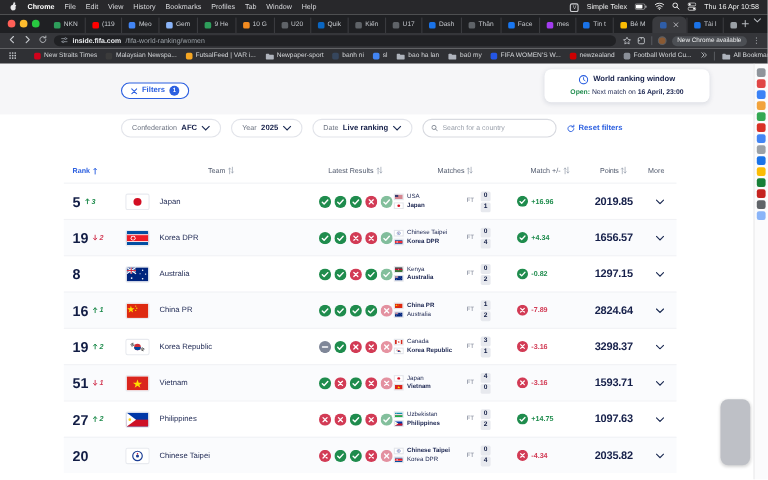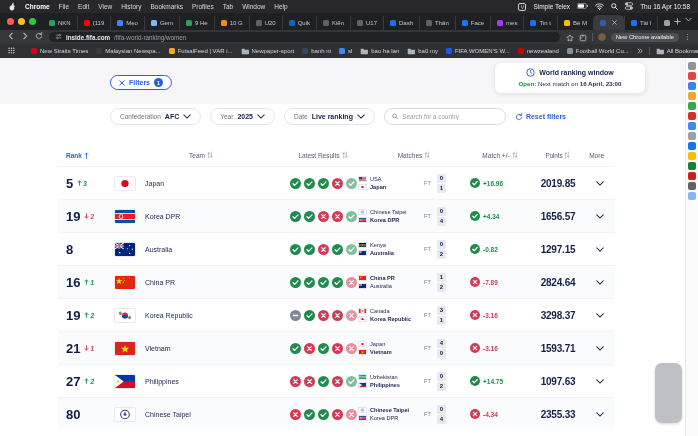--- a/index.html
+++ b/index.html
@@ -938,21 +938,21 @@
             </div>
   <div class="c-points">3298.37</div>
   <div class="c-more">
               <svg width="8" height="5" viewBox="0 0 10 6">
                 <path d="M1 1l4 4 4-4" stroke="#1c2b53" stroke-width="1.3" fill="none" stroke-linecap="round"></path>
               </svg>
             </div>
 </div>
 <div class="trow shade">
   <div class="c-rank">
-    <span class="rank">21</span>
+    <span class="rank">51</span>
     <span class="move down">
                 <svg width="5" height="6" viewBox="0 0 6 8">
                   <path d="M3 1v5.5M1 4.7L3 7l2-2.3" stroke="#d23b55" stroke-width="1.2" fill="none" stroke-linecap="round" stroke-linejoin="round"></path>
                 </svg>
                 <i>1</i>
               </span>
   </div>
   <div class="c-team">
     <span class="flagbox">
                 <svg viewBox="0 0 30 20" width="20" height="13" preserveAspectRatio="none">
@@ -1110,21 +1110,21 @@
             </div>
   <div class="c-points">1097.63</div>
   <div class="c-more">
               <svg width="8" height="5" viewBox="0 0 10 6">
                 <path d="M1 1l4 4 4-4" stroke="#1c2b53" stroke-width="1.3" fill="none" stroke-linecap="round"></path>
               </svg>
             </div>
 </div>
 <div class="trow shade">
   <div class="c-rank">
-    <span class="rank">80</span>
+    <span class="rank">20</span>
 
   </div>
   <div class="c-team">
     <span class="flagbox">
                 <svg viewBox="0 0 30 20" width="20" height="13" preserveAspectRatio="none">
                   <rect width="30" height="20" fill="#fff"></rect>
                   <circle cx="15" cy="10" r="6.5" fill="none" stroke="#1c3e94" stroke-width="1.6"></circle>
                   <circle cx="15" cy="10" r="2.1" fill="#1c3e94"></circle>
                   <circle cx="15" cy="6.9" r="1" fill="#c8102e"></circle>
                 </svg>
@@ -1186,21 +1186,21 @@
                 <span>4</span>
               </div>
   </div>
   <div class="c-delta loss">
               <svg class="ri" width="10" height="10" viewBox="0 0 12 12">
                 <circle cx="6" cy="6" r="6" fill="#d23b55"></circle>
                 <path d="M4 4l4 4M8 4L4 8" stroke="#fff" stroke-width="1.3" stroke-linecap="round"></path>
               </svg>
               <span>-4.34</span>
             </div>
-  <div class="c-points">2355.33</div>
+  <div class="c-points">2035.82</div>
   <div class="c-more">
               <svg width="8" height="5" viewBox="0 0 10 6">
                 <path d="M1 1l4 4 4-4" stroke="#1c2b53" stroke-width="1.3" fill="none" stroke-linecap="round"></path>
               </svg>
             </div>
 </div>
         </div>
     </div>
 
     <div class="rail" id="rail">

